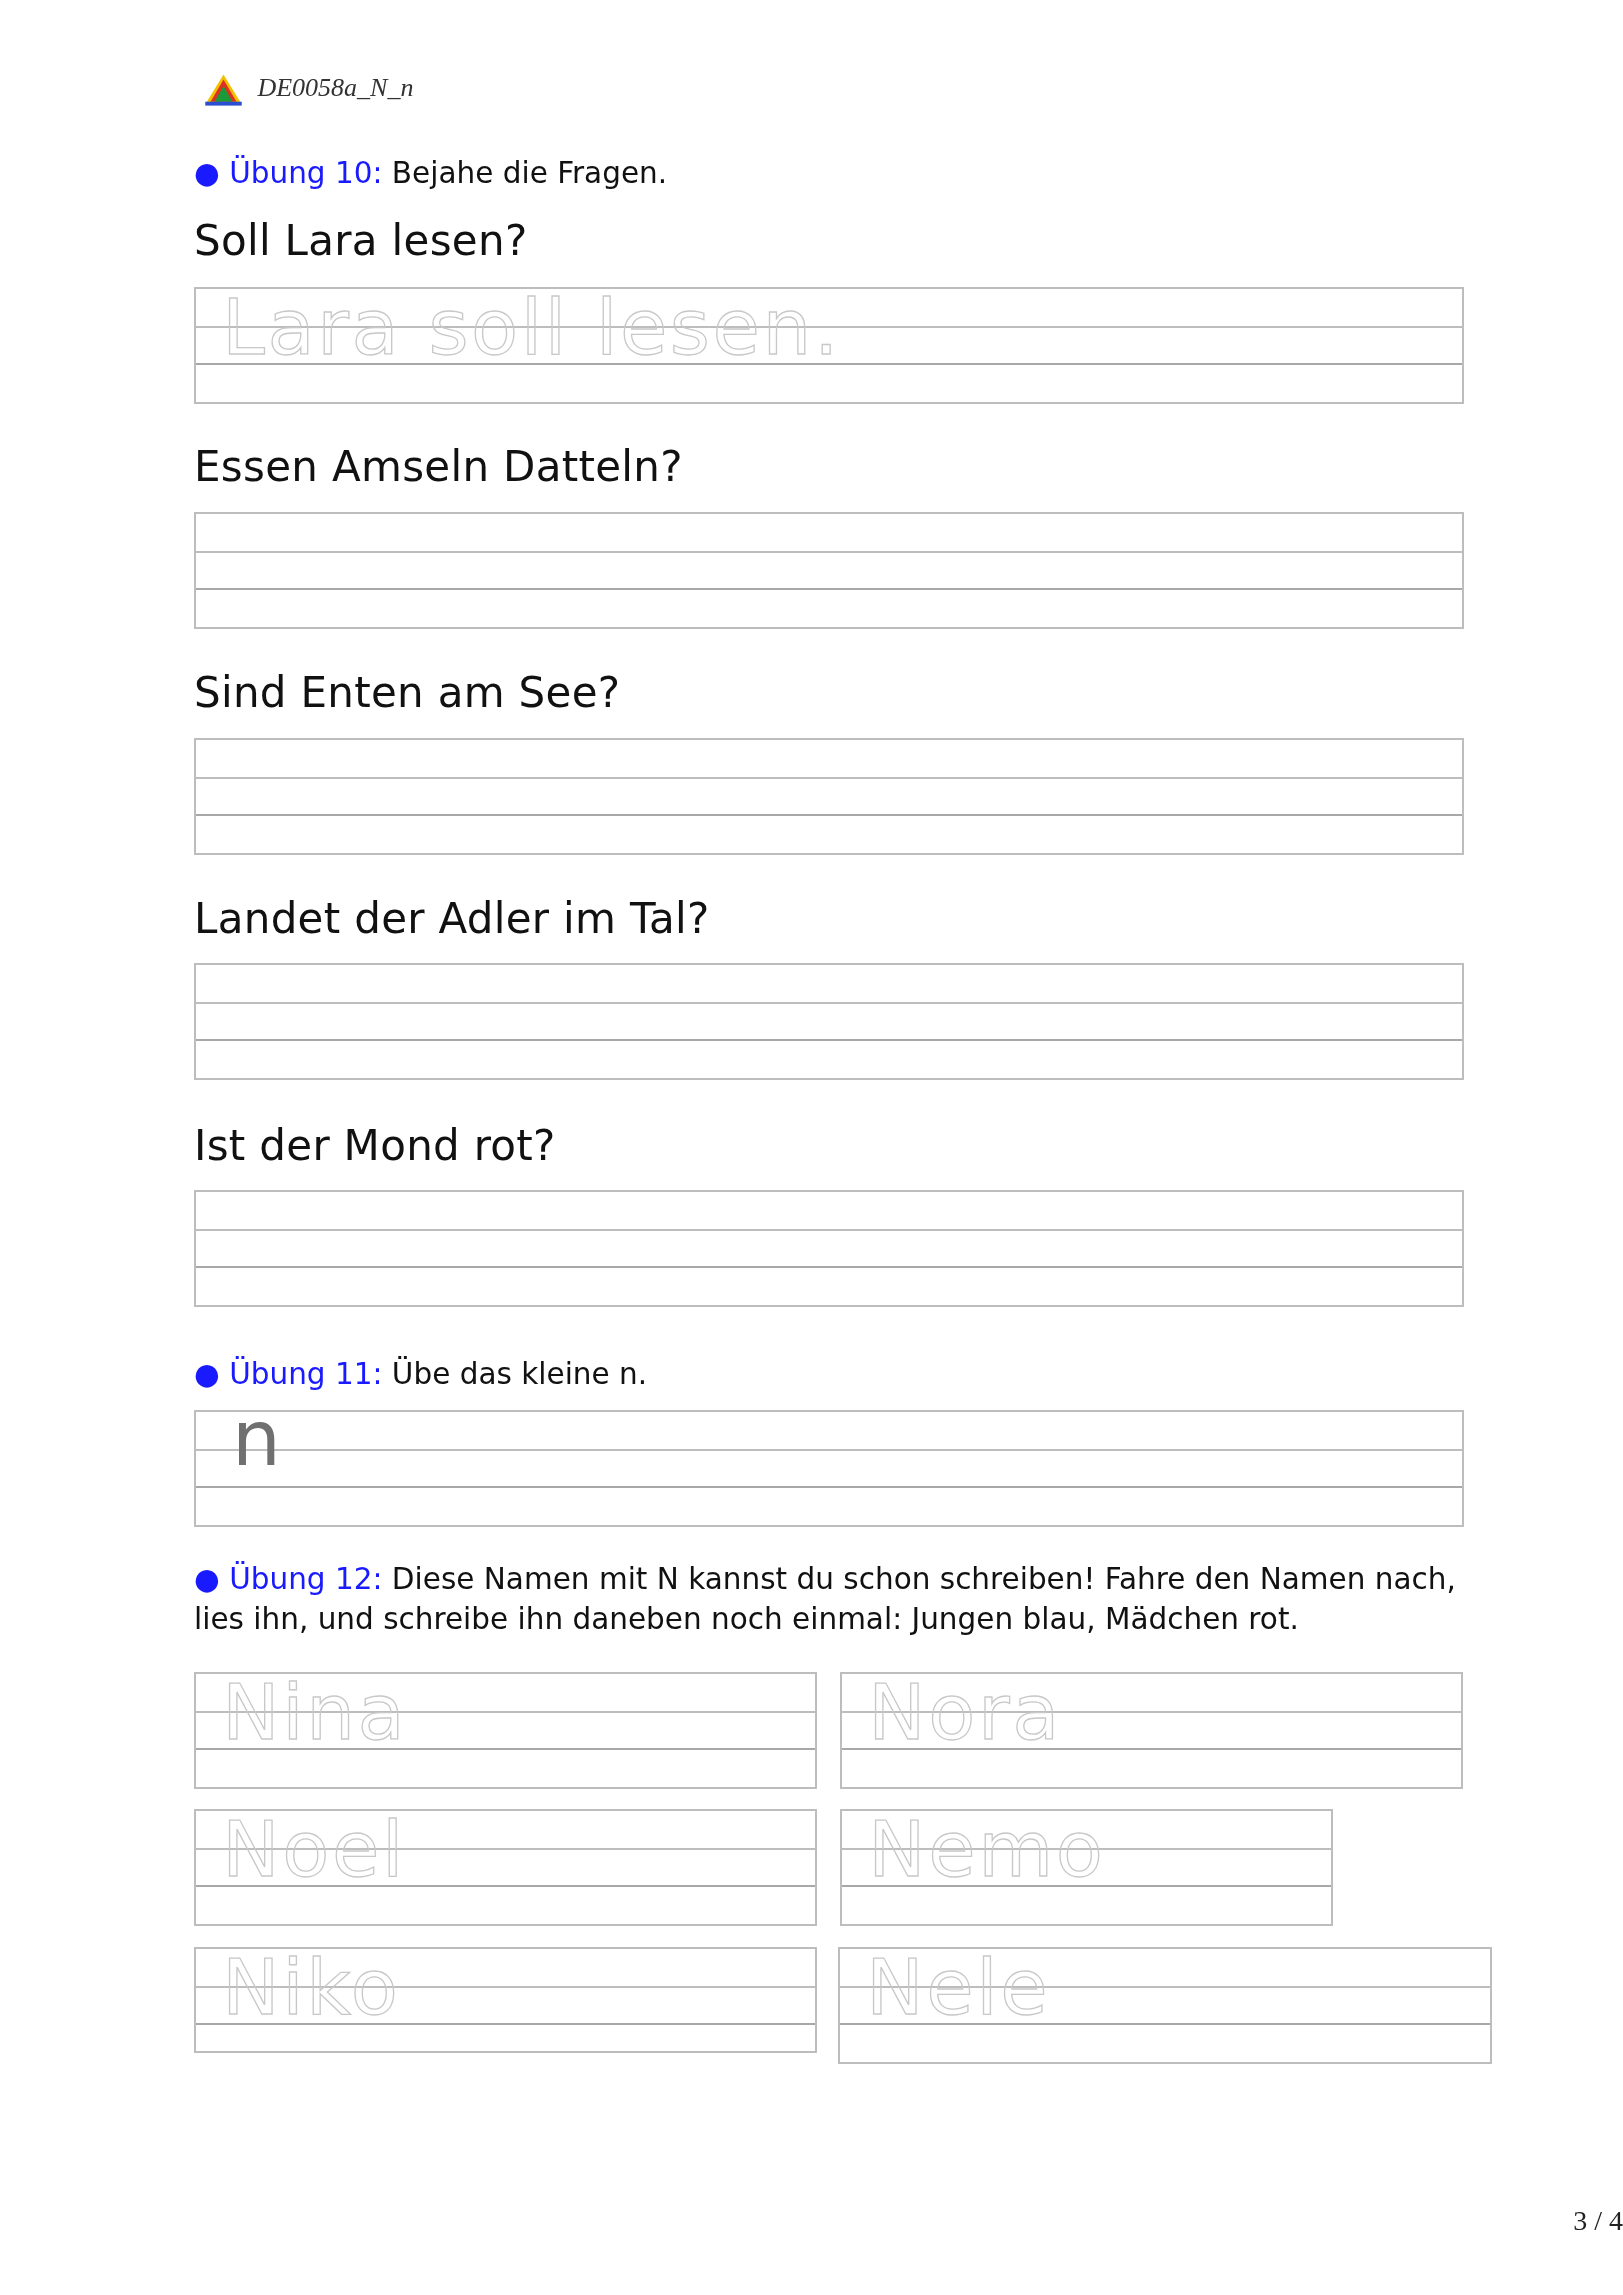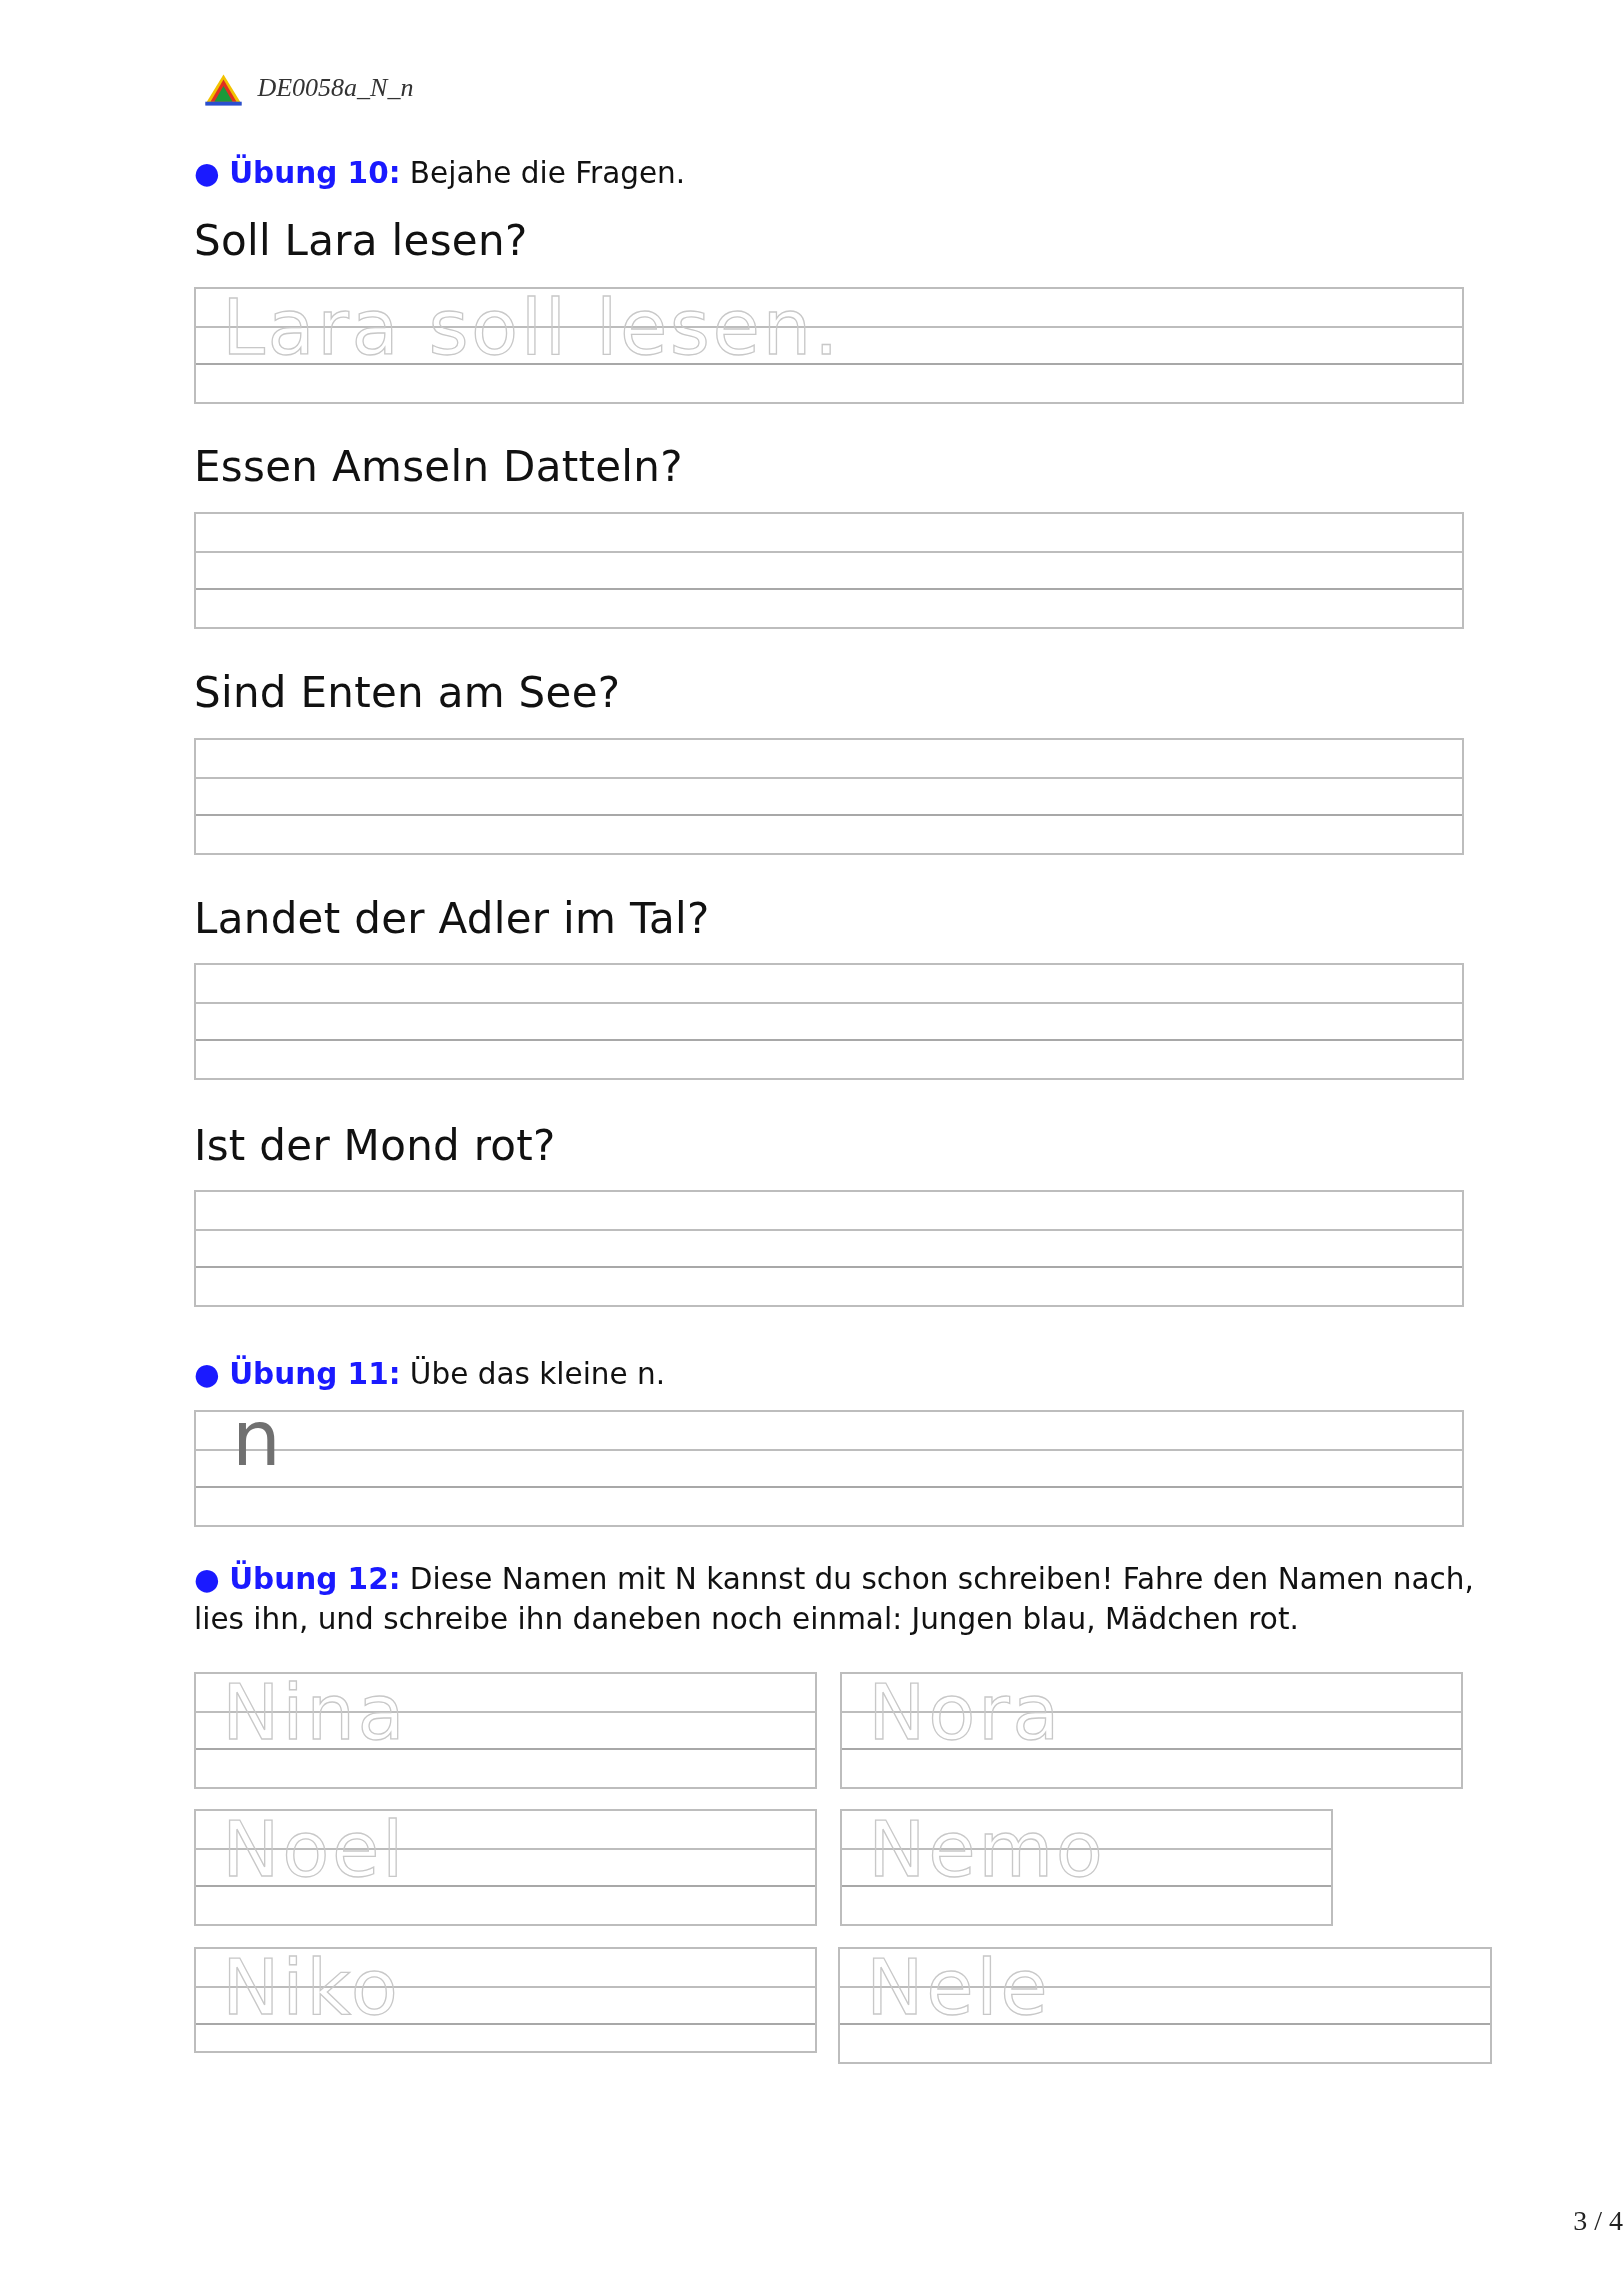--- a/index.html
+++ b/index.html
@@ -2,21 +2,21 @@
 <html style="font-size:10.5px"><head>
 <meta charset="utf-8">
 <style>
   html, body { margin: 0; padding: 0; background: #ffffff; }
   body { width: 1623px; height: 2295px; position: relative; font-family: "DejaVu Sans", sans-serif; color: #111; overflow: hidden; }
   .header { position: absolute; left: 204px; top: 73px; display: flex; align-items: flex-start; gap: 14.4px; }
   .logo { width: 39px; height: 34px; }
   .doc-id { font-family: "Liberation Serif", serif; font-style: italic; font-size: 26px; color: #333; }
   .exercise { position: absolute; left: 194px; font-size: 29.5px; line-height: 39px; }
   .exercise .bullet { color: #1a1aff; font-weight: bold; }
-  .exercise .label { color: #1a1aff; font-weight: bold; }
+  .exercise .label { color: #1a1aff; font-weight: normal; }
   .question { position: absolute; left: 194px; font-size: 42px; letter-spacing: 0.3px; }
   .lines { position: absolute; border: 2px solid #bdbdbd; box-sizing: border-box; text-align: right; }
   .lines .rule { position: absolute; left: 0; right: 0; border-top: 2px solid #bdbdbd; }
   .lines .rule.mid { border-top-color: #a8a8a8; }
   .trace { position: absolute; left: 26px; top: -6.5px; font-size: 77px; font-family: "DejaVu Sans", sans-serif; color: transparent; -webkit-text-stroke: 1.3px #c8c8c8; letter-spacing: 2.6px; white-space: nowrap; }
   .sample-n { position: absolute; left: 36px; top: -18.3px; font-size: 77px; color: #707070; }
   .footer { position: absolute; left: 0; right: 0; top: 2173px; text-align: right; font-family: "Liberation Serif", serif; font-size: 28px; color: #222; margin-top: 32px; }
 </style>
 </head>
 <body>

